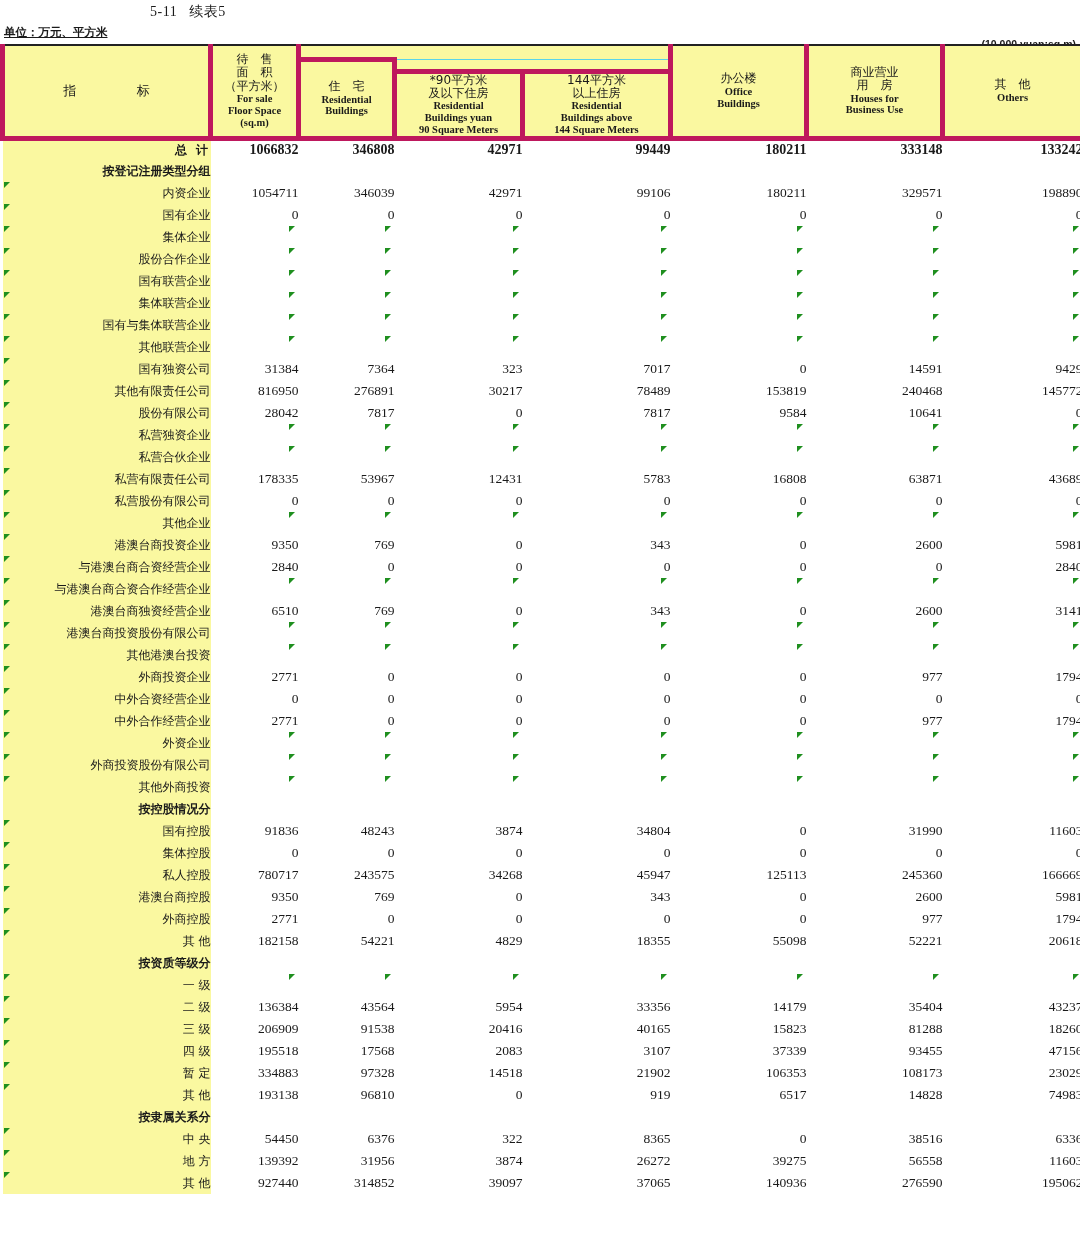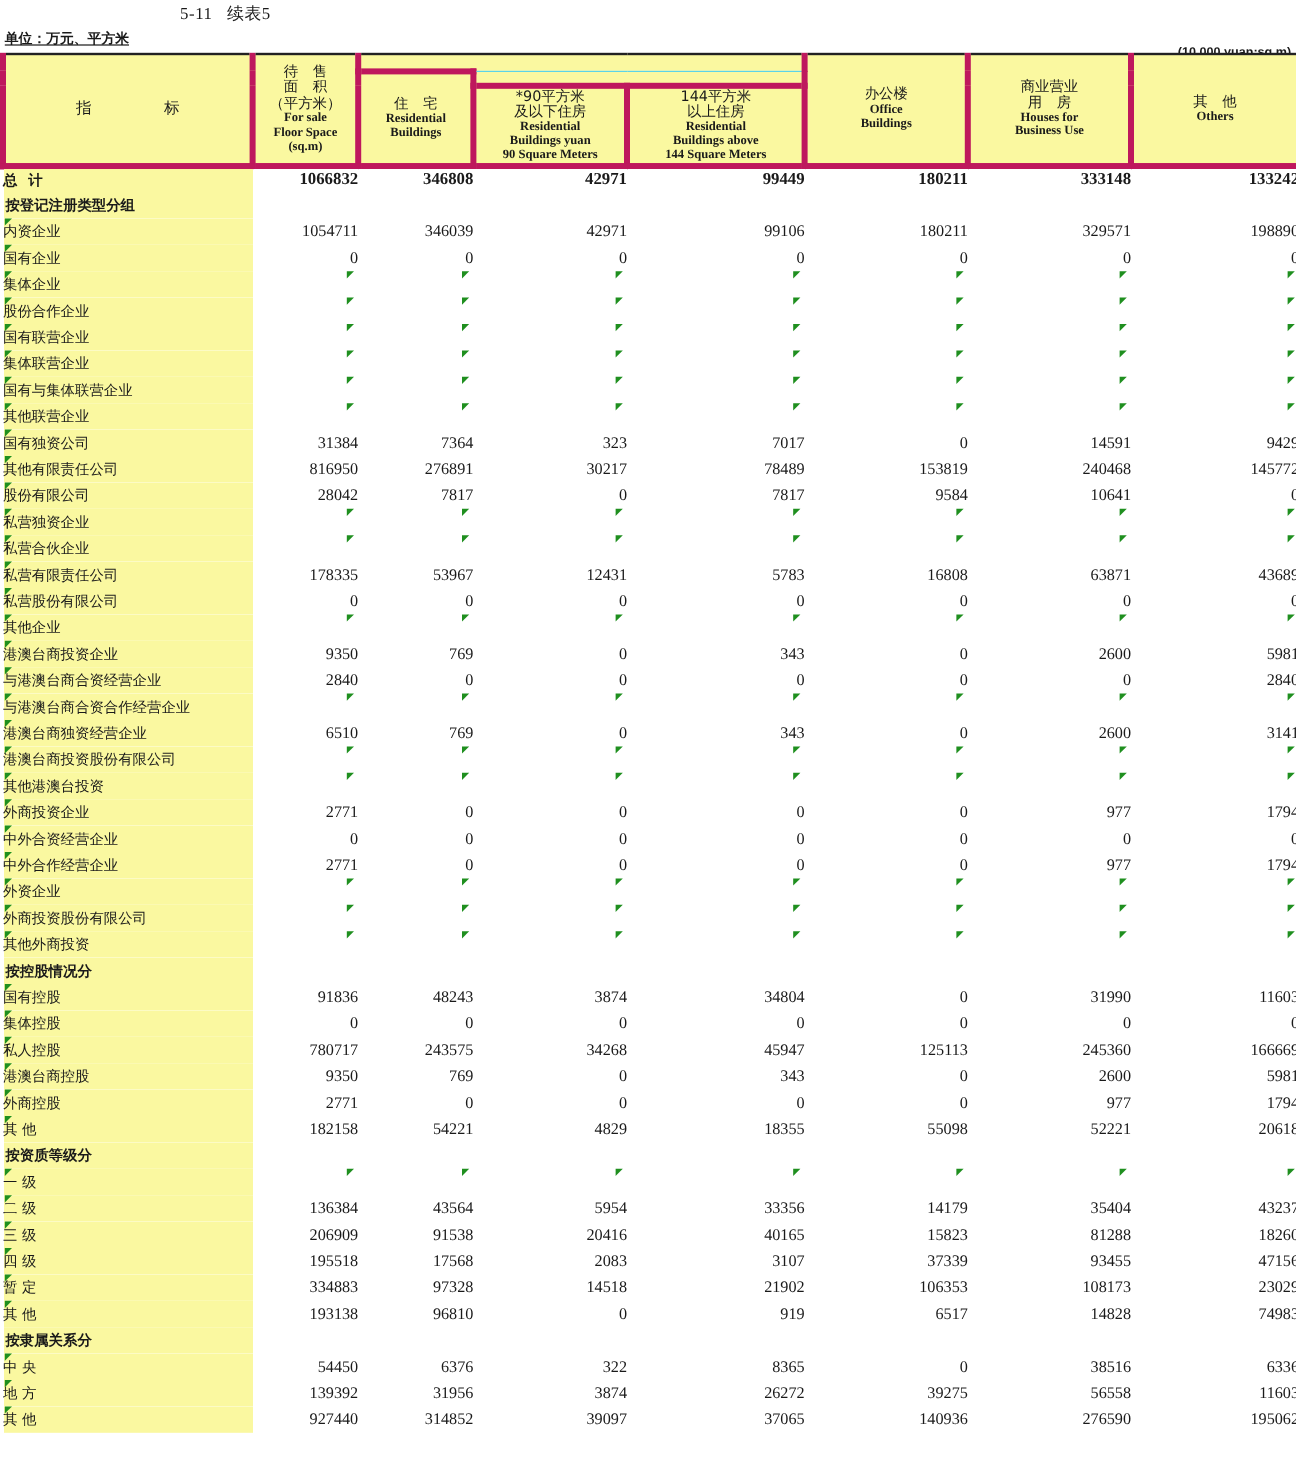--- a/index.html
+++ b/index.html
@@ -119,20 +119,21 @@
   }
 
   
   .labelcell {
     background: #FAF8A0;
     font-family: "DejaVu Sans", sans-serif;
     font-size: 12px;
     height: 22px;
     white-space: nowrap;
     position: relative;
+    text-align: right;
   }
   .labelcell.grp {
     font-weight: bold;
     padding-left: 2px;
   }
   .labelcell.total {
     font-weight: bold;
     letter-spacing: 0.2em;
   }
   .lvl1 { padding-left: 14px; }

